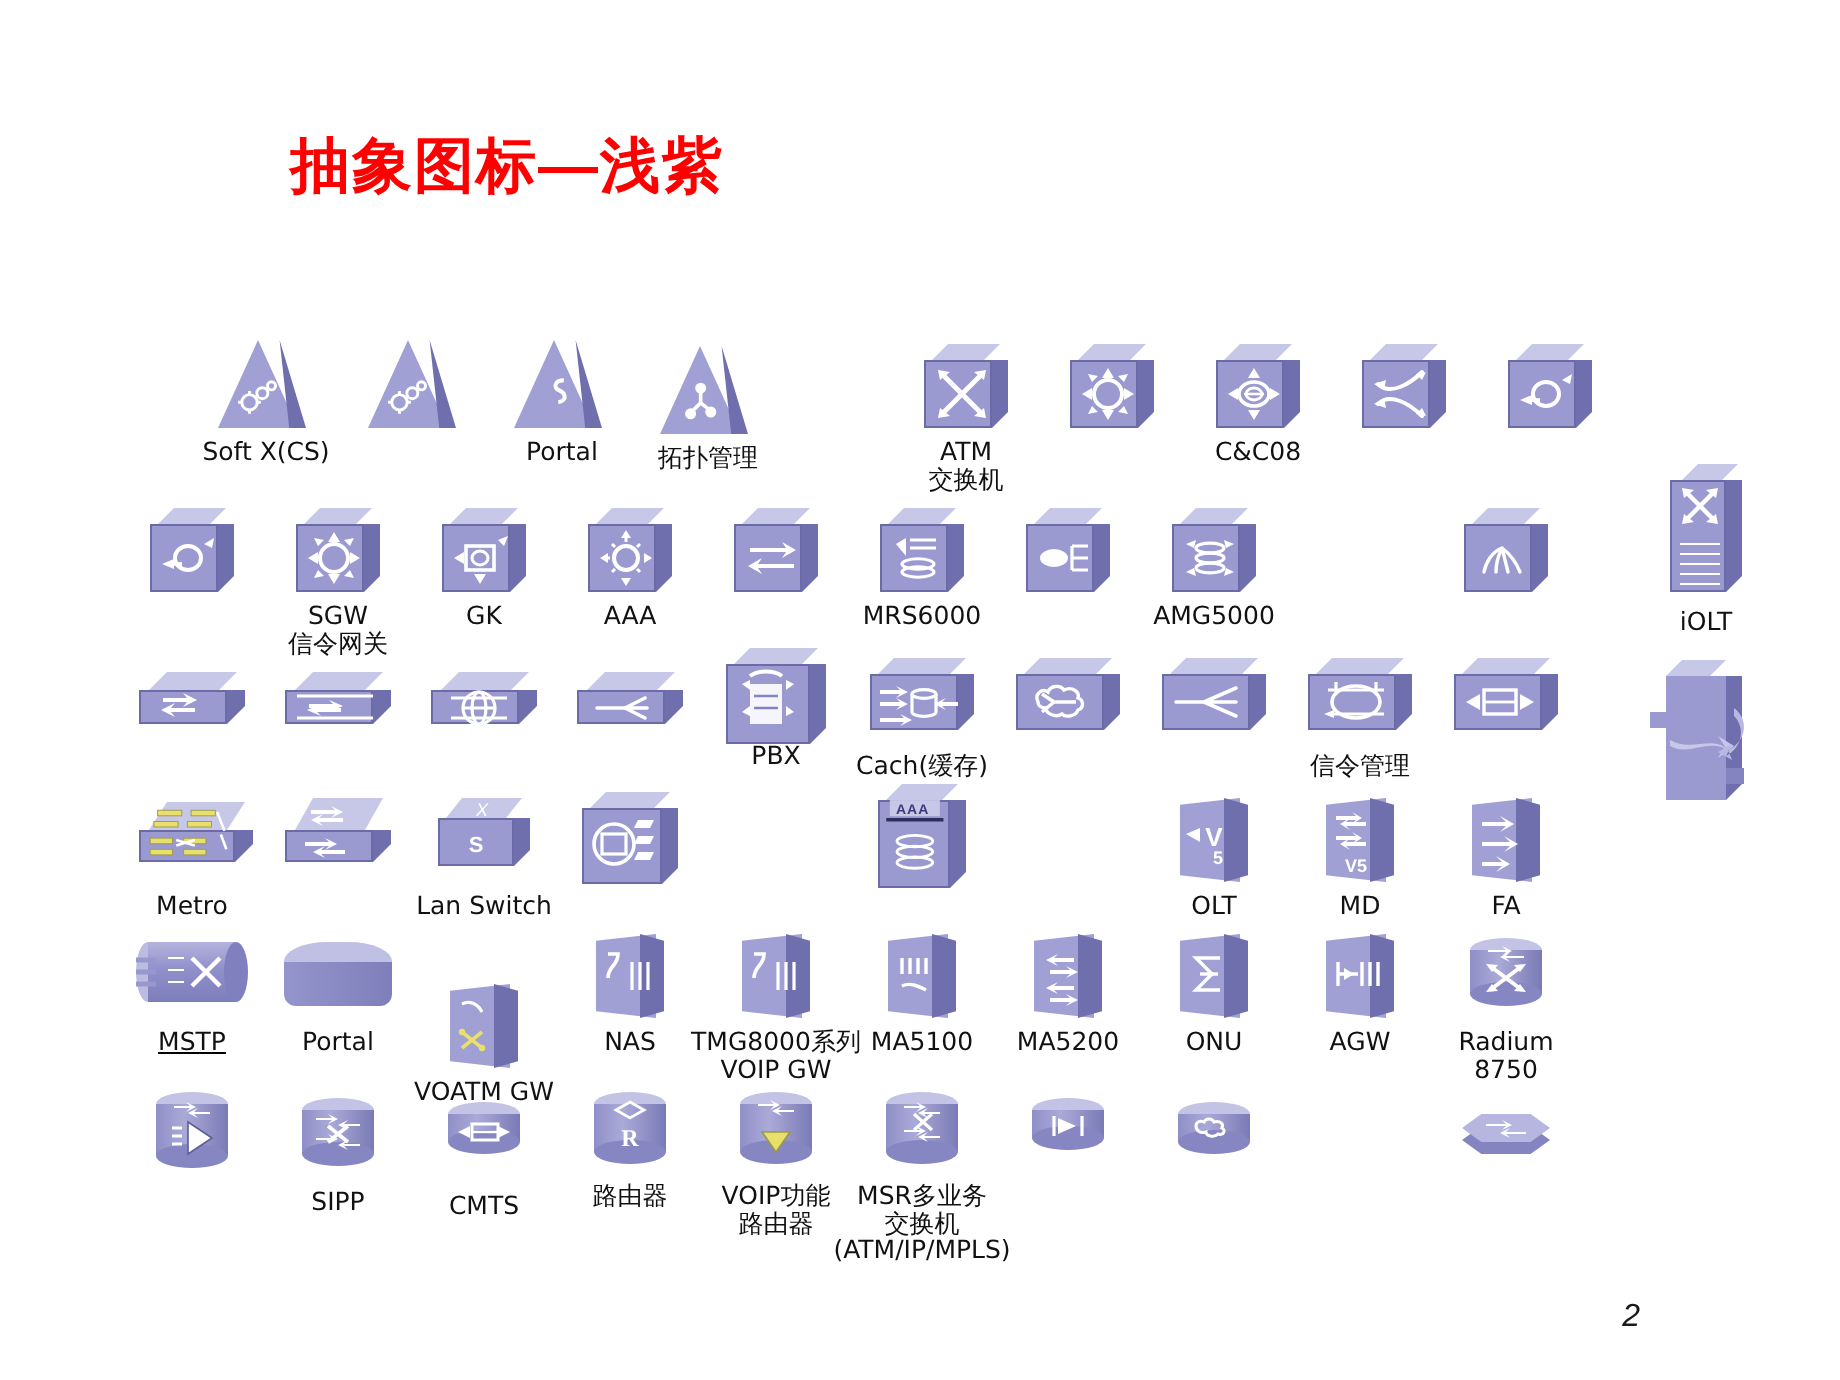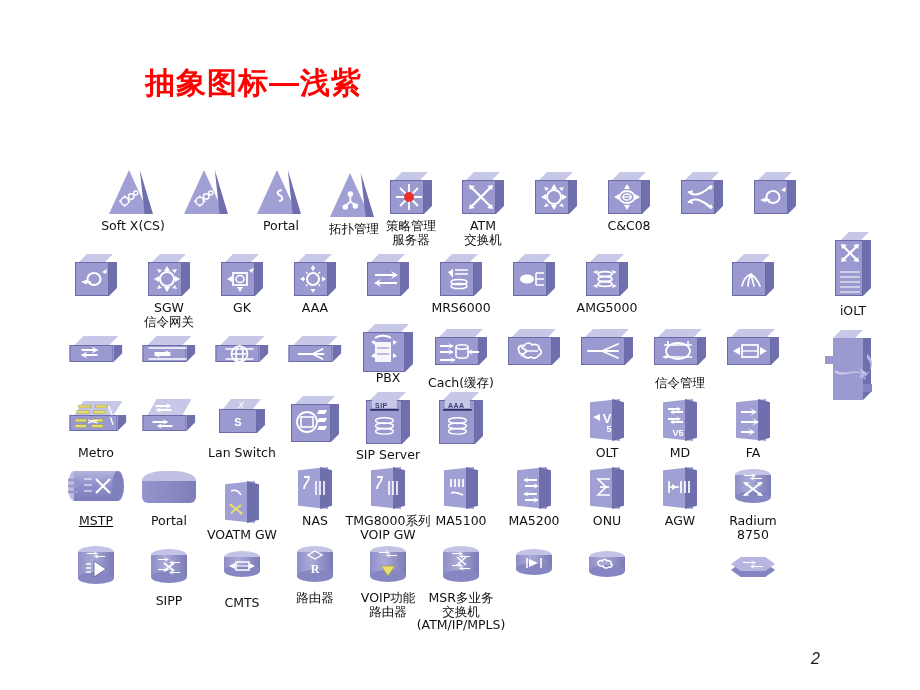--- a/index.html
+++ b/index.html
@@ -236,37 +236,20 @@
               <circle cx="20" cy="23" r="2" fill="#fff"></circle>
           <circle cx="14.5" cy="37" r="2" fill="#fff"></circle>
               <circle cx="25.5" cy="36" r="2" fill="#fff"></circle>
         </g>
           </svg>
       </div>
     </div>
     <div class="lbl cjk">拓扑管理</div>
   </div>
 
-  <div class="cell" style="left:363px;top:168px;">
-    <div class="art">
-      <div class="cube box34">
-          <div class="tp"></div>
-          <div class="rt"></div>
-          <div class="fr"></div>
-        <svg class="g" viewBox="0 0 42 50">
-            <g stroke="#fff" stroke-width="1.8" fill="none">
-          <path d="M6 25h26M19 12v26M10 16l18 18M28 16L10 34"></path>
-            </g>
-          <circle cx="19" cy="25" r="5" fill="#E8322A"></circle>
-        </svg>
-      </div>
-    </div>
-    <div class="lbl cjk">策略管理
-服务器</div>
-  </div>
 
   <div class="cell" style="left:435px;top:168px;">
     <div class="art">
       <div class="cube box34">
           <div class="tp"></div>
           <div class="rt"></div>
           <div class="fr"></div>
         <svg class="g" viewBox="0 0 42 50">
             <g stroke="#fff" stroke-width="2.4" fill="none" stroke-linecap="round">
           <path d="M9 15l20 20M29 15L9 35"></path>
@@ -785,56 +768,36 @@
               <path d="M28 14h8l-2 4h-8z"></path>
               <path d="M28 22h8l-2 4h-8z"></path>
               <path d="M28 30h8l-2 4h-8z"></path>
             </g>
         </svg>
       </div>
     </div>
     <div class="lbl cjk"></div>
   </div>
 
-  <div class="cell" style="left:340px;top:388px;">
+
+  <div class="cell" style="left:413px;top:388px;">
     <div class="art">
       <div class="cube box34" style="width:44px;">
           <div class="tp" style="width:36px;"></div>
         <div class="rt" style="left:36px;height:44px;"></div>
           <div class="fr" style="width:36px;height:44px;"></div>
         <svg class="g" viewBox="0 0 44 56">
           <rect x="4" y="9" width="28" height="9" fill="#c7c7e8"></rect>
           <path d="M2 20h32" stroke="#2e2e5e" stroke-width="2"></path>
           <g fill="none" stroke="#fff" stroke-width="1.6">
             <ellipse cx="18" cy="32" rx="10" ry="3.2"></ellipse>
               <ellipse cx="18" cy="38" rx="10" ry="3.2"></ellipse>
               <ellipse cx="18" cy="44" rx="10" ry="3.2"></ellipse>
           </g>
         </svg>
-        <div class="chip" style="left:9px;top:10px;">SIP</div>
-      </div>
-    </div>
-    <div class="lbl cjk" style="margin-top:10px;">SIP Server</div>
-  </div>
-
-  <div class="cell" style="left:413px;top:388px;">
-    <div class="art">
-      <div class="cube box34" style="width:44px;">
-          <div class="tp" style="width:36px;"></div>
-        <div class="rt" style="left:36px;height:44px;"></div>
-          <div class="fr" style="width:36px;height:44px;"></div>
-        <svg class="g" viewBox="0 0 44 56">
-          <rect x="4" y="9" width="28" height="9" fill="#c7c7e8"></rect>
-          <path d="M2 20h32" stroke="#2e2e5e" stroke-width="2"></path>
-          <g fill="none" stroke="#fff" stroke-width="1.6">
-            <ellipse cx="18" cy="32" rx="10" ry="3.2"></ellipse>
-              <ellipse cx="18" cy="38" rx="10" ry="3.2"></ellipse>
-              <ellipse cx="18" cy="44" rx="10" ry="3.2"></ellipse>
-          </g>
-        </svg>
         <div class="chip" style="left:9px;top:10px;">AAA</div>
       </div>
     </div>
     <div class="lbl cjk" style="margin-top:10px;"></div>
   </div>
 
 
   <div class="cell" style="left:559px;top:395px;">
     <div class="art">
       <div class="wedge">
@@ -914,21 +877,21 @@
   <div class="cell" style="left:121px;top:463px;">
     <div class="art">
       <div class="bridge">
           <div class="bt"></div>
           <div class="bb"></div>
         </div>
     </div>
     <div class="lbl cjk">Portal</div>
   </div>
 
-  <div class="cell" style="left:194px;top:477px;">
+  <div class="cell" style="left:194px;top:488px;">
     <div class="art">
       <div class="wedge">
           <div class="wf"></div>
           <div class="ws"></div>
         <svg class="g" viewBox="0 0 34 42">
           <path d="M6 10c4-2 8 0 10 4" fill="none" stroke="#fff" stroke-width="1.6"></path>
           <g stroke="#E8E06A" stroke-width="1.8" fill="none">
               <path d="M6 24l10 8M16 24l-10 8"></path>
             </g>
           <circle cx="6" cy="24" r="1.6" fill="#E8E06A"></circle>

